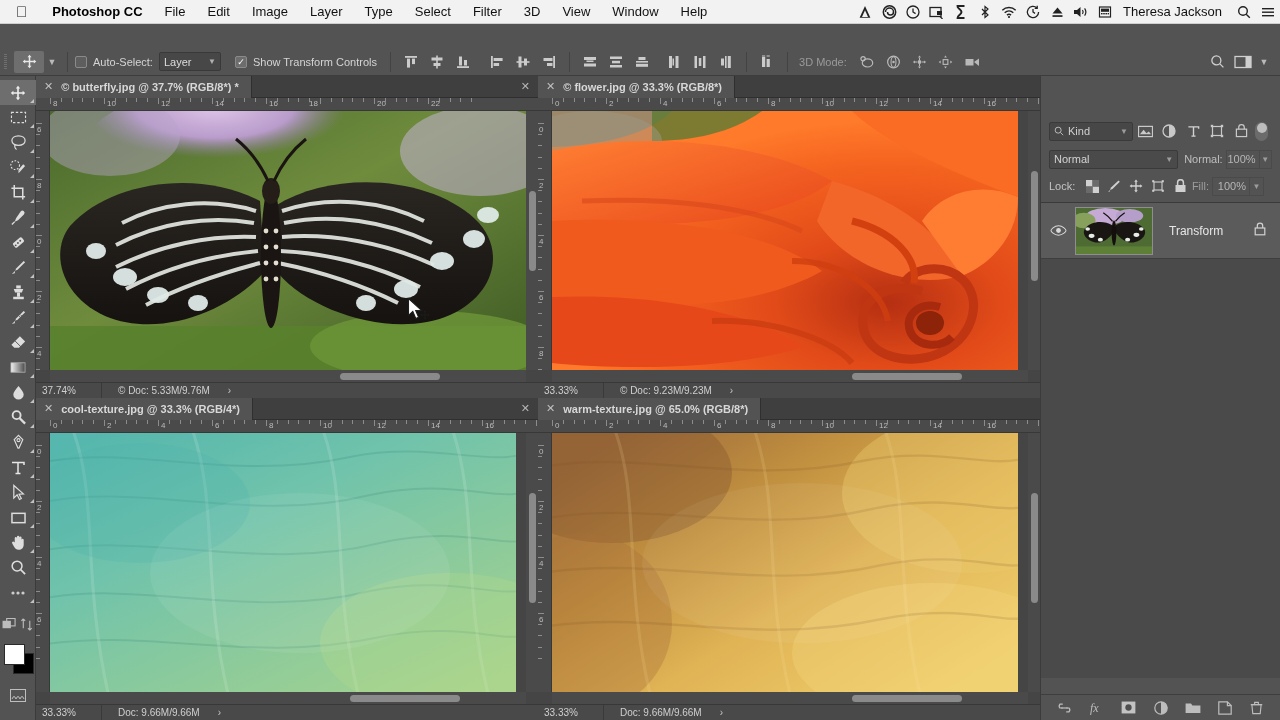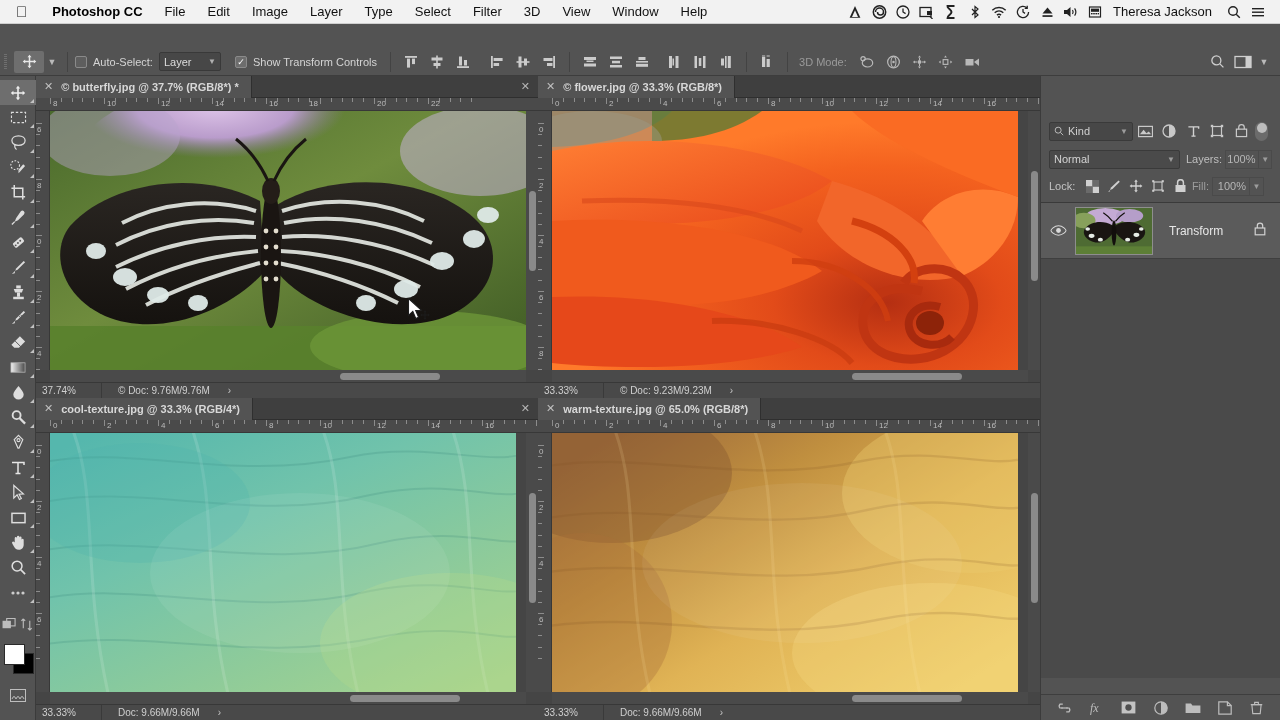--- a/index.html
+++ b/index.html
@@ -16,21 +16,21 @@
   #macbar {
     position: absolute; left: 0; top: 0; width: 1280px; height: 24px;
     background: #f2f2f2;
     display: flex; align-items: center;
     border-bottom: 1px solid #cfcfcf;
     color: #000;
   }
   .mac-apple { padding: 0 14px 0 16px; font-size: 15px; line-height: 1; color:#1a1a1a; }
   .mac-app-name { font-weight: bold; font-size: 13px; padding: 0 11px; }
   .mac-menu { font-size: 13px; padding: 0 11px; color: #111; white-space: nowrap; }
-  .mac-right { margin-left: auto; display: flex; align-items: center; padding-right: 10px; }
+  .mac-right { margin-left: auto; display: flex; align-items: center; }
   .mac-status-icon {
     width: 24px; height: 24px; display: flex; align-items: center; justify-content: center;
     font-size: 13px; color: #1c1c1c;
   }
   .mac-user { font-size: 13px; padding: 0 10px 0 6px; color:#111; }
 
   
   #ps-title {
     position: absolute; left:0; top: 24px; width: 1280px; height: 24px;
     background: #4a4a4a;
@@ -825,21 +825,21 @@
       </div>
       <div class="scroll-v" style="top:35px; bottom:28px;">
         <div class="thumb" style="top:80px; height:80px;"></div>
       </div>
       <div class="scroll-h" style="bottom:16px;">
         <div class="thumb" style="left:290px; width:100px;"></div>
       </div>
       <div class="statusbar">
         <div class="st-zoom">37.74%</div>
         <div class="st-doc">
-          <span>© Doc: 9.76M/9.76M</span>
+          <span>© Doc: 5.33M/9.76M</span>
           <span class="st-arrow">›</span>
         </div>
       </div>
     </div>
 
     <div class="docwin" style="left:502px; top:0; width:502px; height:322px;">
       <div class="doctab">
         <div class="active-tab">
           <span class="tab-close">✕</span>
           <span class="tab-title">© flower.jpg @ 33.3% (RGB/8*)</span>
@@ -1296,21 +1296,21 @@
           </svg>
       </div>
       <div class="toggle-pill"></div>
     </div>
 
     <div class="blend-row">
       <div class="blend-select">
         <span>Normal</span>
         <span class="c">▼</span>
       </div>
-      <div class="op-label">Layers:</div>
+      <div class="op-label">Normal:</div>
       <div class="op-field">100%</div>
       <div class="op-caret">▼</div>
     </div>
 
     <div class="lock-row">
       <div class="lock-label">Lock:</div>
       <div class="lock-icon">
         <svg width="13" height="13" viewBox="0 0 12 12">
             <rect x="0" y="0" width="6" height="6" fill="#d0d0d0"></rect>
             <rect x="6" y="6" width="6" height="6" fill="#d0d0d0"></rect>

